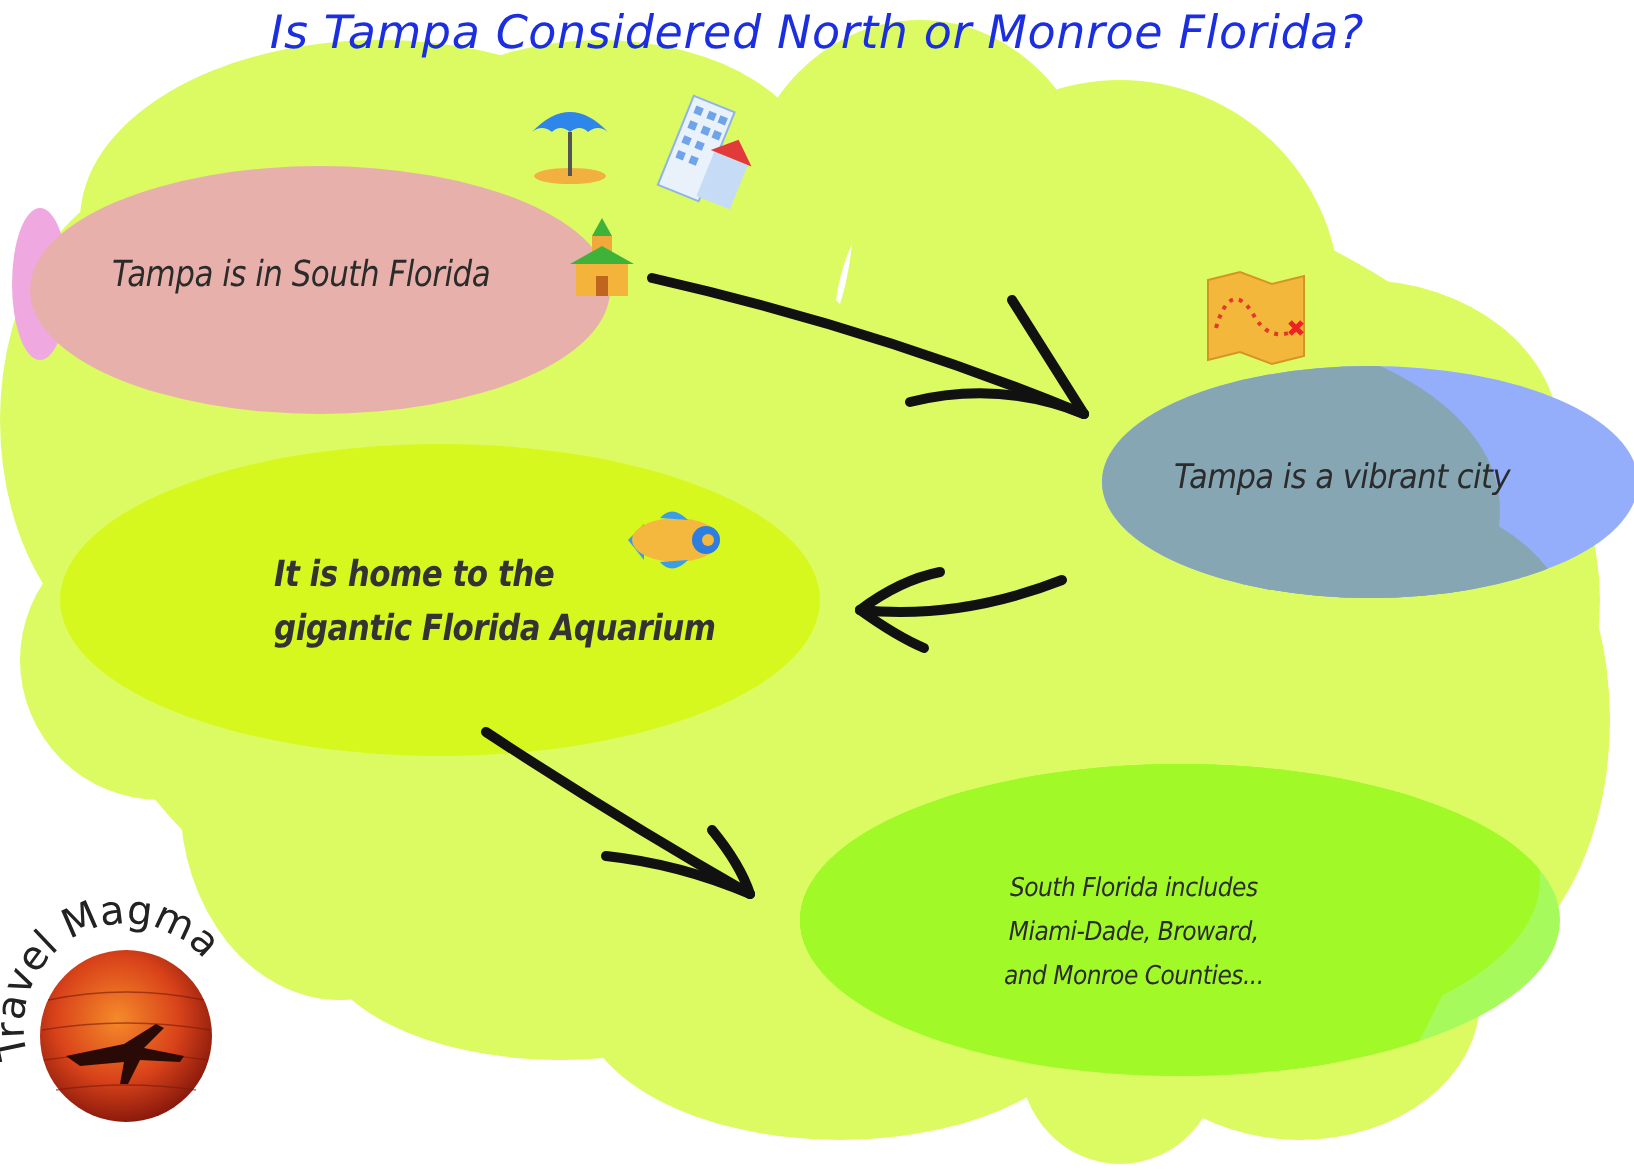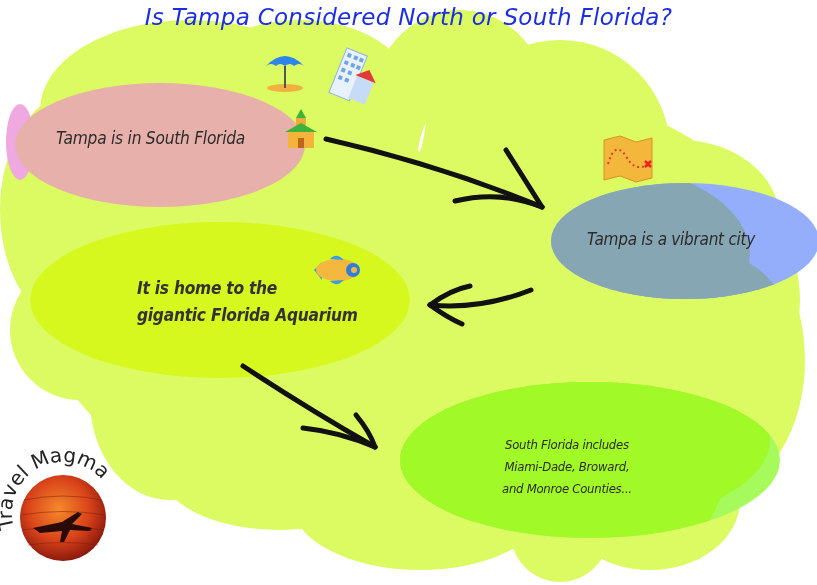--- a/index.html
+++ b/index.html
@@ -147,21 +147,21 @@
         <path d="M24 500 Q63 492 102 500"></path>
           <path d="M21 515 Q63 508 105 515"></path>
         <path d="M22 530 Q63 524 104 530"></path>
           <path d="M28 545 Q63 540 98 545"></path>
       </g>
       <path d="M33 528 L62 522 L78 512 L82 514 L72 524 L92 528 L90 531 L70 530 L64 542 L60 542 L62 531 L40 533 Z" fill="#2a0a06"></path>
       <text class="logo-text" font-size="20" fill="#222"><textPath href="#logoArc">Travel Magma</textPath></text>
     </g>
   </svg>
 
-  <div class="title">Is Tampa Considered North or South Florida?</div>
+  <div class="title">Is Tampa Considered North or Monroe Florida?</div>
 
   <div class="node-text t1">Tampa is in South Florida</div>
   <div class="node-text t2">Tampa is a vibrant city</div>
   <div class="node-text t3">
     <div>It is home to the</div>
     <div>gigantic Florida Aquarium</div>
   </div>
   <div class="node-text t4">
     <span>South Florida includes</span>
     <span>Miami-Dade, Broward,</span>

